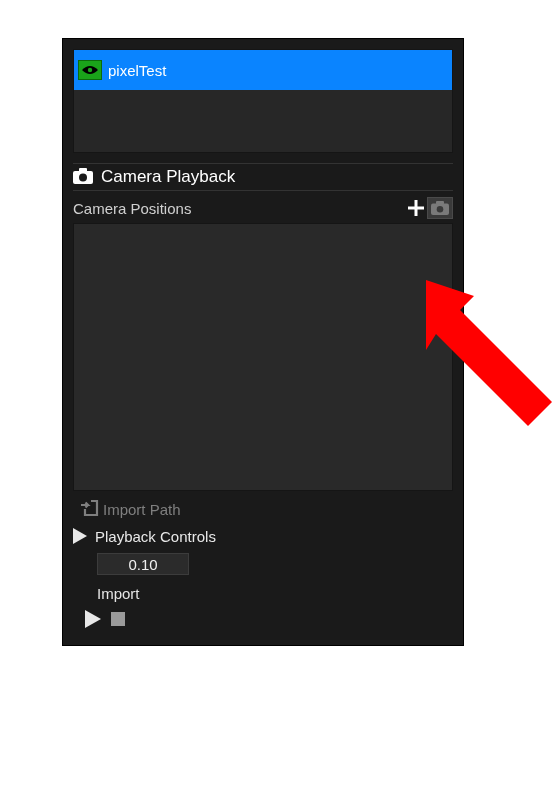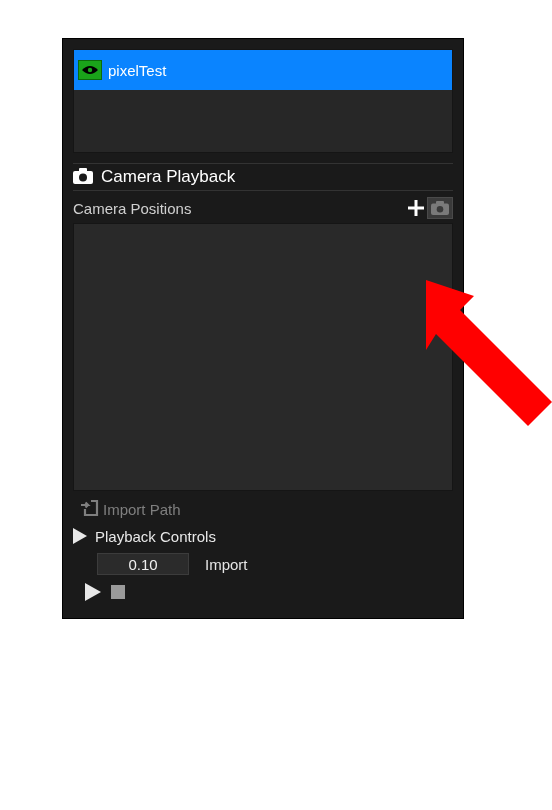--- a/index.html
+++ b/index.html
@@ -101,22 +101,23 @@
     display: flex; align-items: center; gap: 4px;
     padding: 8px 0 4px 8px;
     color: #7f7f7f;
   }
   .playback-head {
     display: flex; align-items: flex-start; gap: 8px;
     padding: 4px 0 4px 0;
     color: #e8e8e8;
   }
   .speed-row {
-    display: flex; align-items: center; gap: 16px;
+    display: flex; align-items: flex-start; gap: 10px;
     padding: 2px 0 2px 24px;
+    flex-direction: column;
   }
   .speed-input {
     width: 92px; height: 22px;
     background: #2b2b2b;
     border: 1px solid #3c3c3c;
     color: #f0f0f0;
     text-align: center;
     font-family: inherit;
     font-size: 15px;
   }

